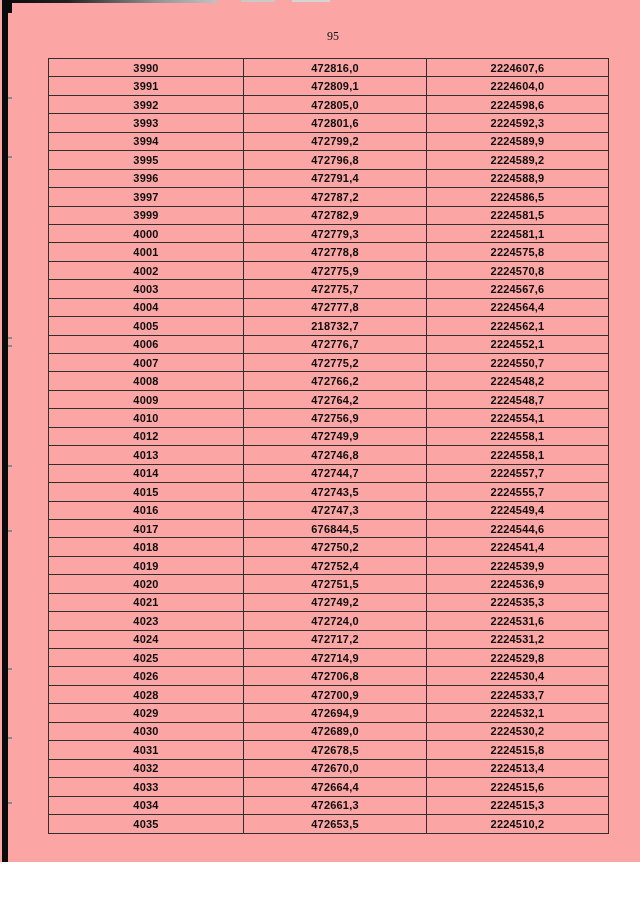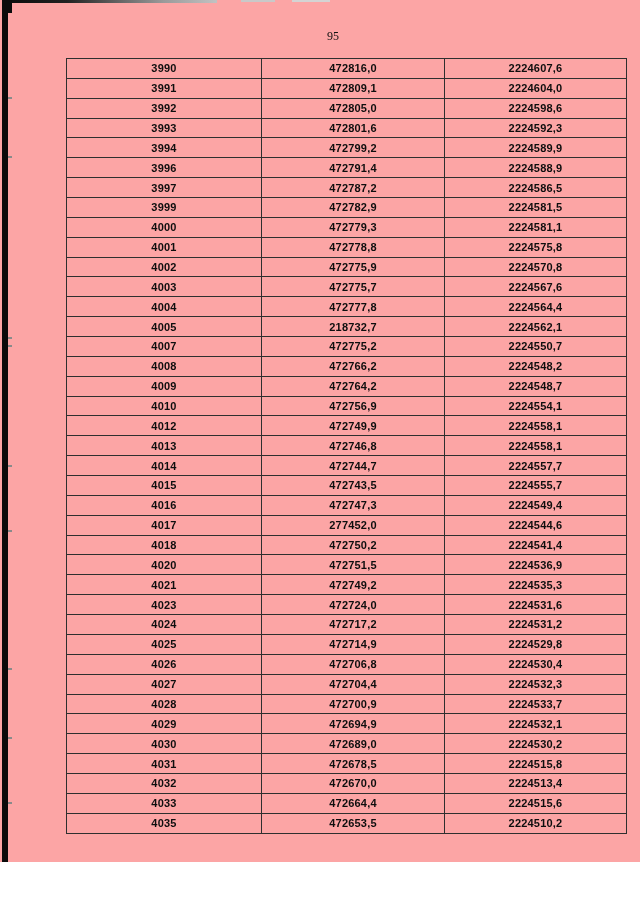--- a/index.html
+++ b/index.html
@@ -68,21 +68,21 @@
     left: 313px;
     top: 29px;
     width: 40px;
     text-align: center;
     font-family: "Liberation Serif", serif;
     font-size: 12px;
     color: #111111;
   }
   table.coords {
     position: absolute;
-    left: 66px;
+    left: 48px;
     top: 58px;
     width: 560px;
     height: 776px;
     border-collapse: collapse;
     table-layout: fixed;
   }
   table.coords td {
     border: 1px solid #2f2f2f;
     padding: 0;
     margin: 0;
@@ -153,20 +153,25 @@
     <td>472801,6</td>
     <td>2224592,3</td>
   </tr>
 
   <tr>
     <td>3994</td>
     <td>472799,2</td>
     <td>2224589,9</td>
   </tr>
 
+  <tr>
+    <td>3995</td>
+    <td>472796,8</td>
+    <td>2224589,2</td>
+  </tr>
 
   <tr>
     <td>3996</td>
     <td>472791,4</td>
     <td>2224588,9</td>
   </tr>
 
   <tr>
     <td>3997</td>
     <td>472787,2</td>
@@ -209,20 +214,25 @@
     <td>472777,8</td>
     <td>2224564,4</td>
   </tr>
 
   <tr>
     <td>4005</td>
     <td>218732,7</td>
     <td>2224562,1</td>
   </tr>
 
+  <tr>
+    <td>4006</td>
+    <td>472776,7</td>
+    <td>2224552,1</td>
+  </tr>
 
   <tr>
     <td>4007</td>
     <td>472775,2</td>
     <td>2224550,7</td>
   </tr>
 
   <tr>
     <td>4008</td>
     <td>472766,2</td>
@@ -267,30 +277,35 @@
   </tr>
 
   <tr>
     <td>4016</td>
     <td>472747,3</td>
     <td>2224549,4</td>
   </tr>
 
   <tr>
     <td>4017</td>
-    <td>277452,0</td>
+    <td>676844,5</td>
     <td>2224544,6</td>
   </tr>
 
   <tr>
     <td>4018</td>
     <td>472750,2</td>
     <td>2224541,4</td>
   </tr>
 
+  <tr>
+    <td>4019</td>
+    <td>472752,4</td>
+    <td>2224539,9</td>
+  </tr>
 
   <tr>
     <td>4020</td>
     <td>472751,5</td>
     <td>2224536,9</td>
   </tr>
 
   <tr>
     <td>4021</td>
     <td>472749,2</td>
@@ -315,25 +330,20 @@
     <td>472714,9</td>
     <td>2224529,8</td>
   </tr>
 
   <tr>
     <td>4026</td>
     <td>472706,8</td>
     <td>2224530,4</td>
   </tr>
 
-  <tr>
-    <td>4027</td>
-    <td>472704,4</td>
-    <td>2224532,3</td>
-  </tr>
 
   <tr>
     <td>4028</td>
     <td>472700,9</td>
     <td>2224533,7</td>
   </tr>
 
   <tr>
     <td>4029</td>
     <td>472694,9</td>
@@ -357,20 +367,25 @@
     <td>472670,0</td>
     <td>2224513,4</td>
   </tr>
 
   <tr>
     <td>4033</td>
     <td>472664,4</td>
     <td>2224515,6</td>
   </tr>
 
+  <tr>
+    <td>4034</td>
+    <td>472661,3</td>
+    <td>2224515,3</td>
+  </tr>
 
   <tr>
     <td>4035</td>
     <td>472653,5</td>
     <td>2224510,2</td>
   </tr>
 </tbody>
   </table>
 
 </div>

